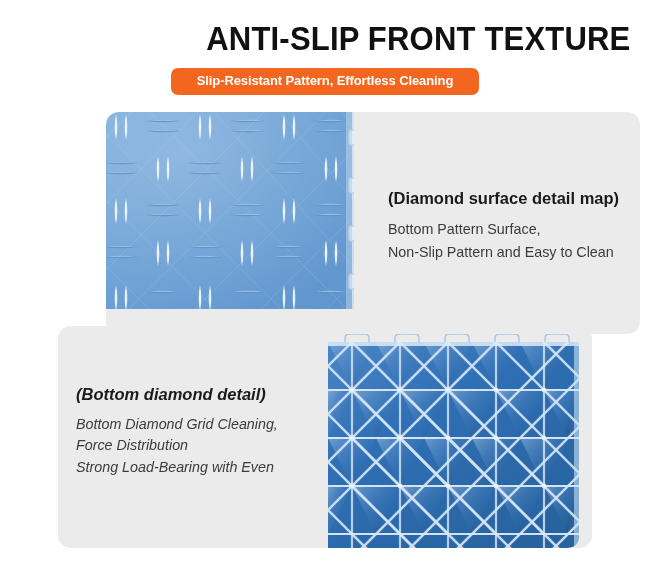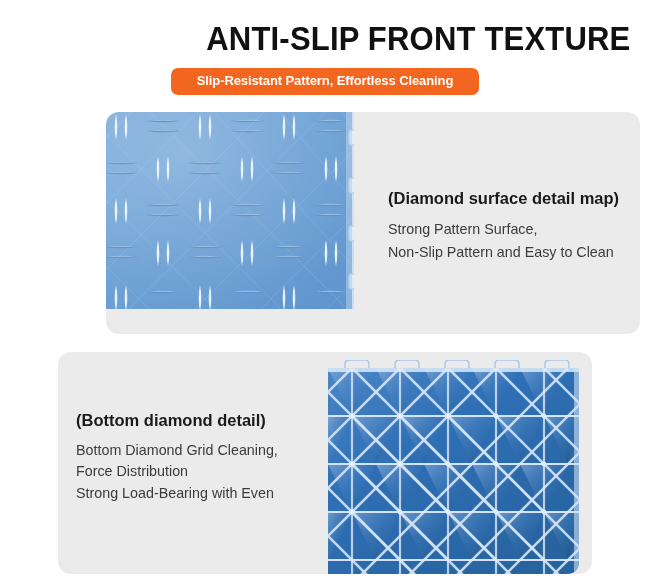--- a/index.html
+++ b/index.html
@@ -58,23 +58,24 @@
   }
   #card-top {
     left: 58px;
     top: 112px;
     width: 534px;
     height: 222px;
     margin-left: 48px;
   }
   #card-bottom {
     left: 58px;
-    top: 352px;
+    top: 326px;
     width: 534px;
     height: 222px;
+    font-style: italic;
   }
 
   .card-text {
     position: absolute;
     z-index: 4;
   }
   #card-top .card-text {
     left: 282px;
     top: 77px;
     width: 250px;
@@ -302,21 +303,21 @@
         <rect x="243" y="18" width="15" height="15" rx="3"></rect>
         <rect x="243" y="66" width="15" height="15" rx="3"></rect>
         <rect x="243" y="114" width="15" height="15" rx="3"></rect>
         <rect x="243" y="162" width="15" height="15" rx="3"></rect>
       </g>
     </svg>
   </div>
 
   <div class="card-text">
     <div class="card-heading">(Diamond surface detail map)</div>
-    <div class="card-body-line">Strong Pattern Surface,</div>
+    <div class="card-body-line">Bottom Pattern Surface,</div>
     <div class="card-body-line">Non-Slip Pattern and Easy to Clean</div>
   </div>
 </div>
 
 <div class="card" id="card-bottom">
 
   <div class="card-text">
     <div class="card-heading">(Bottom diamond detail)</div>
     <div class="card-body-line">Bottom Diamond Grid Cleaning,</div>
     <div class="card-body-line">Force Distribution</div>

